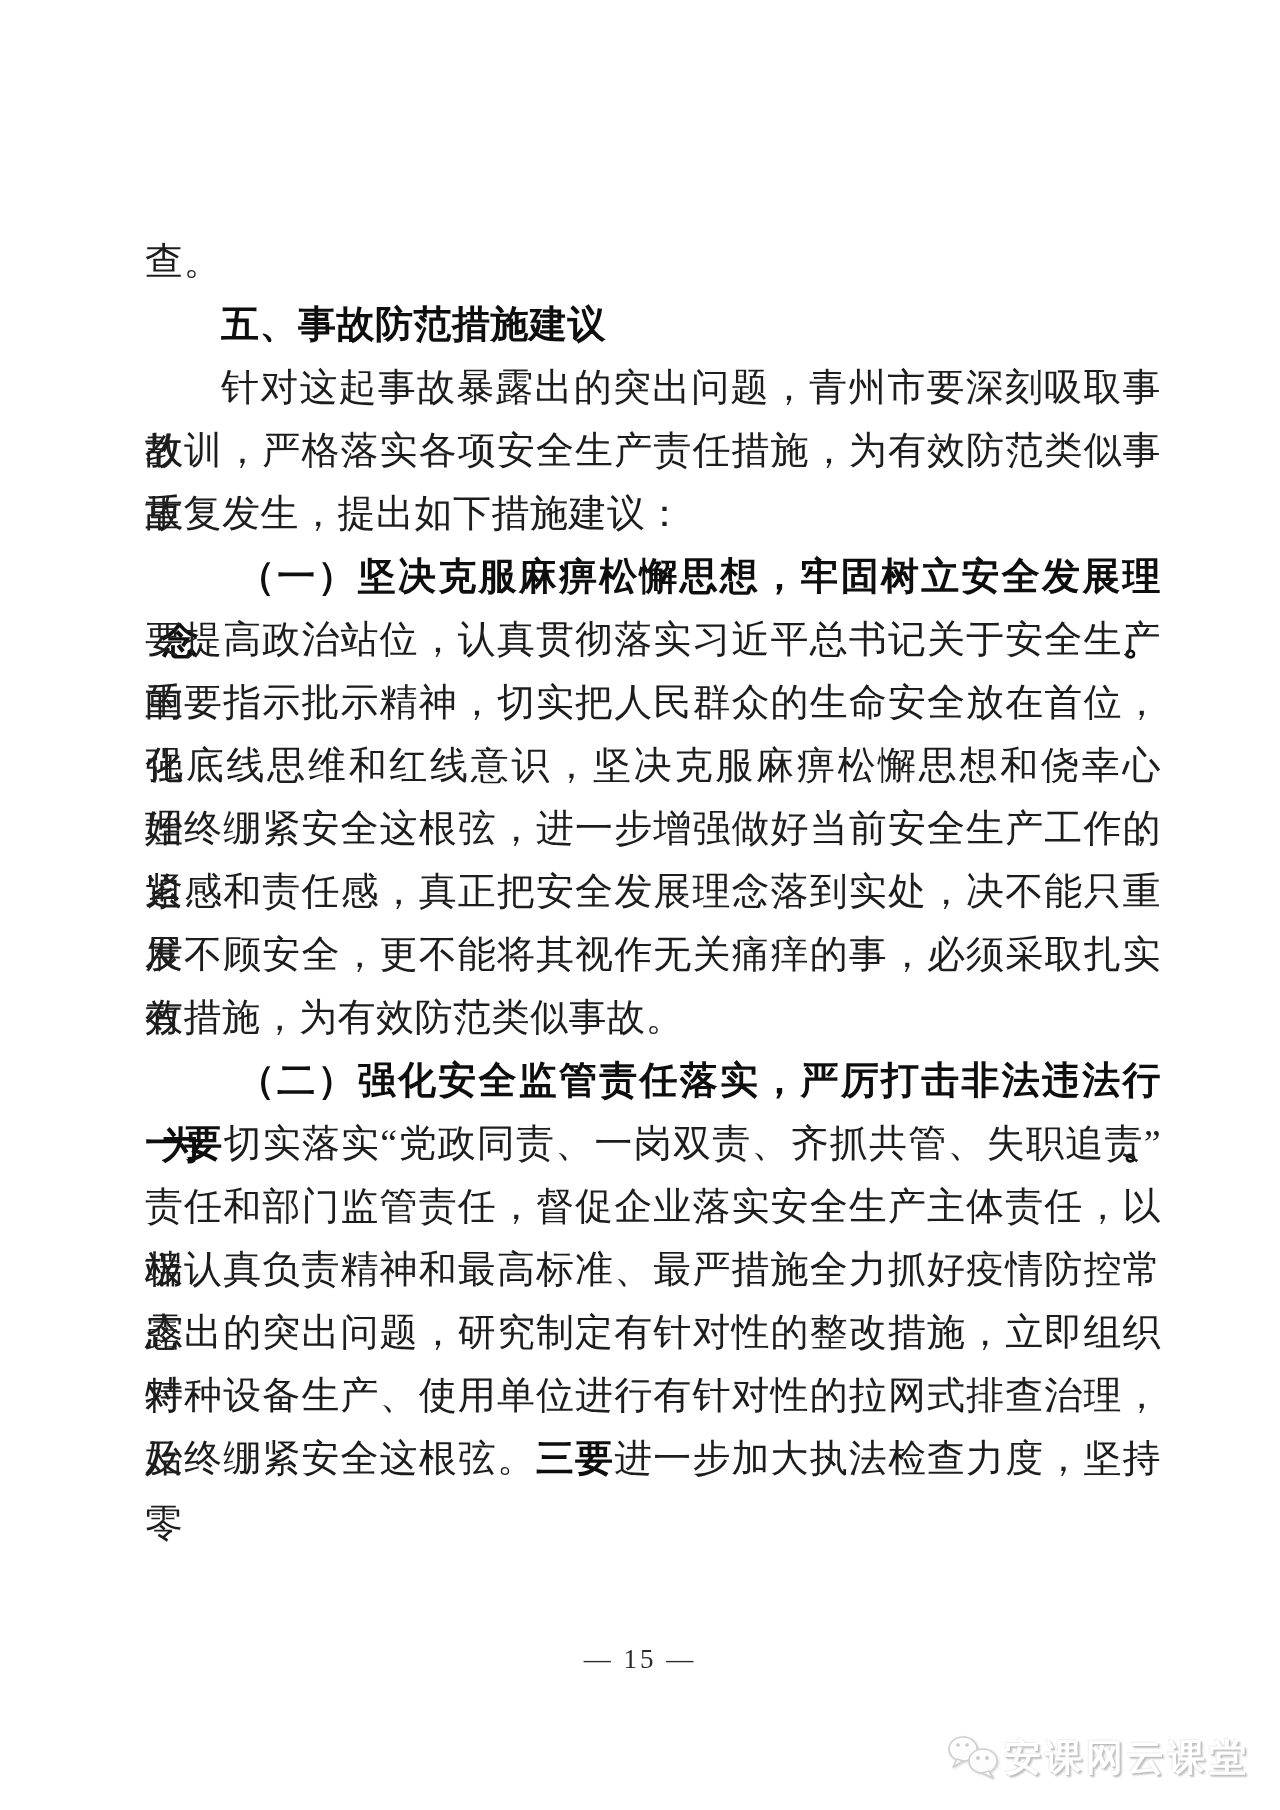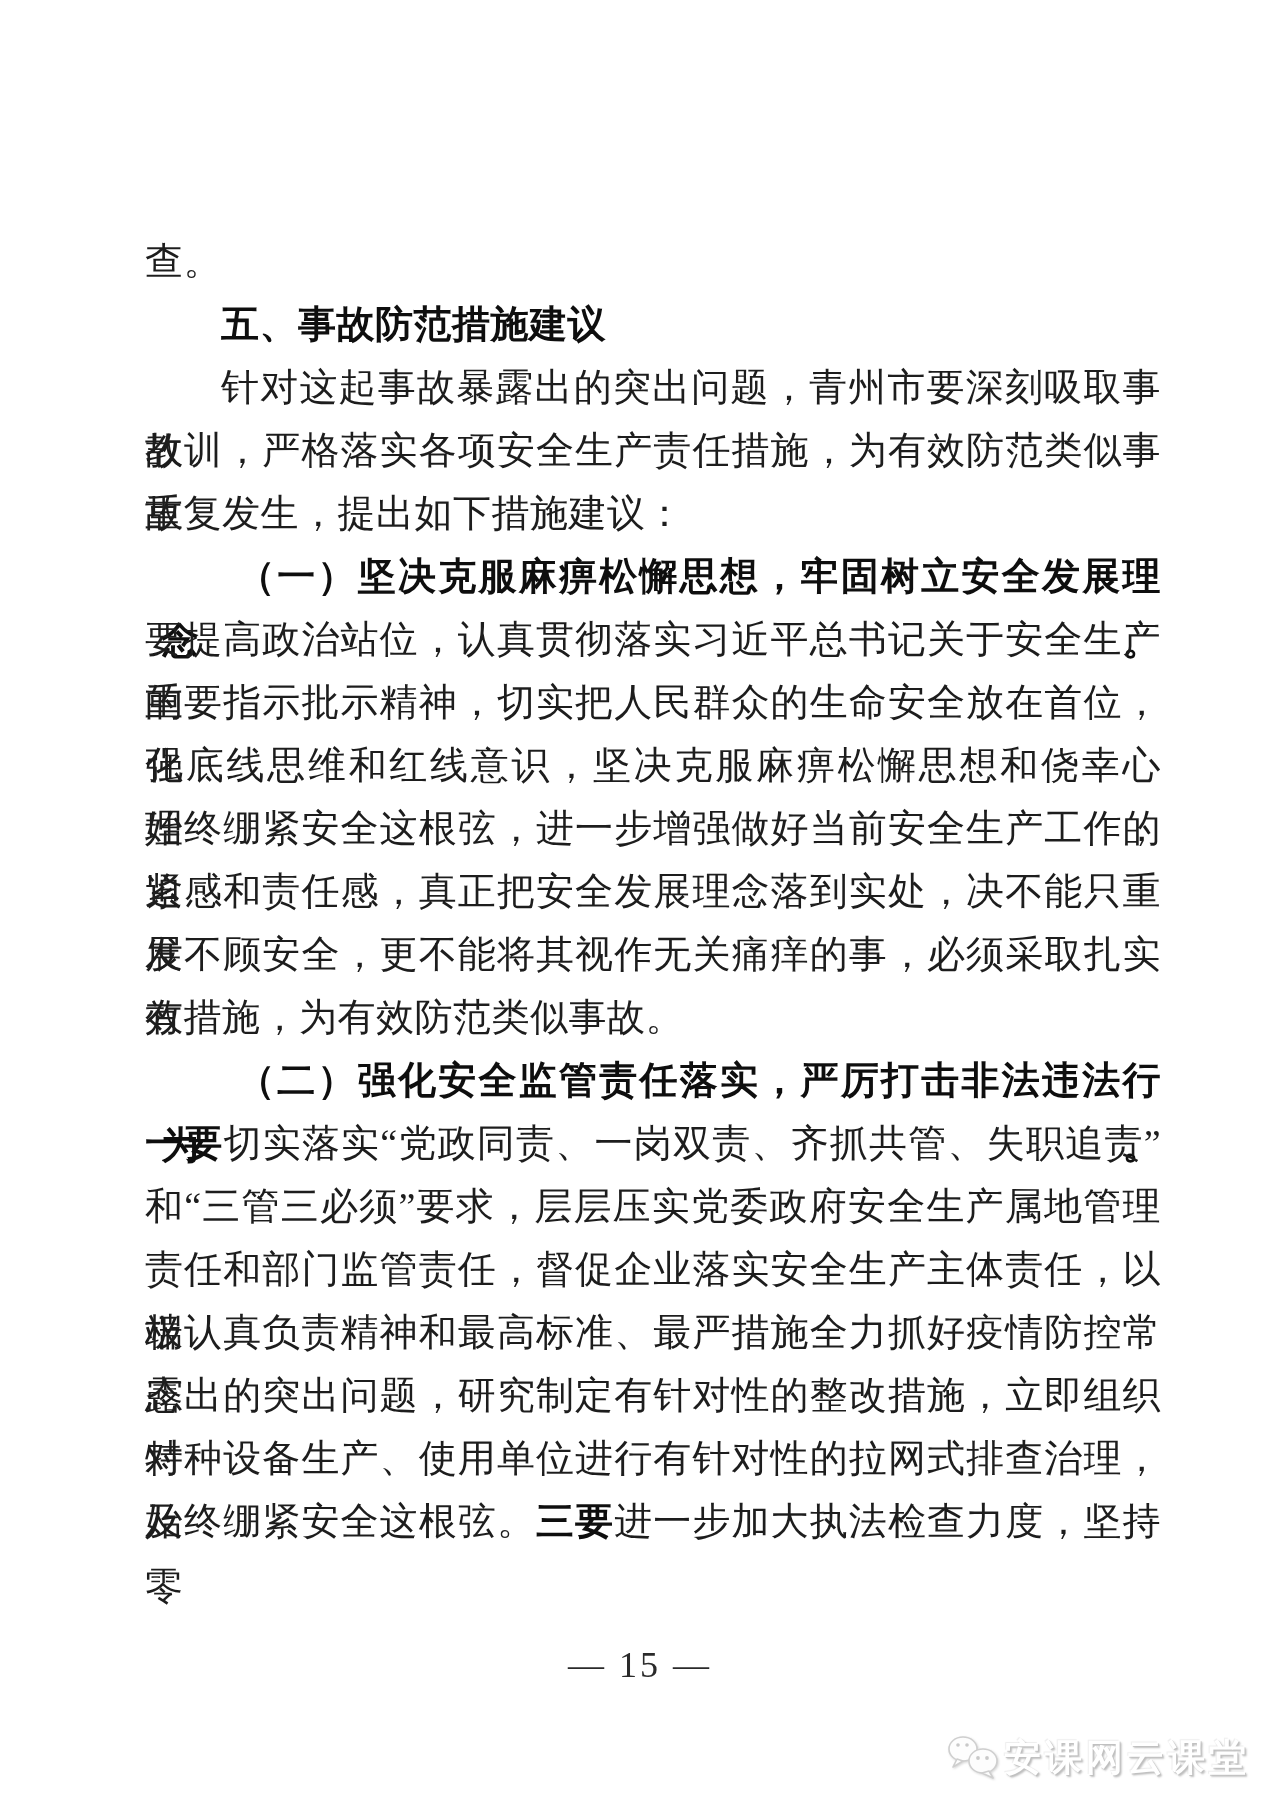--- a/index.html
+++ b/index.html
@@ -47,21 +47,21 @@
     font-family: Liberation Mono, monospace;
     font-weight: 700;
     color: #0e0e0e;
   }
   .footer {
     position: absolute;
     top: 1644px;
     left: 0;
     width: 100%;
     text-align: center;
-    font-size: 36px;
+    font-size: 27px;
     color: #2a2a2a;
     letter-spacing: 3px;
   }
   .watermark {
     position: absolute;
     top: 1733px;
     right: 30px;
     display: flex;
     align-items: center;
     gap: 0;
@@ -90,21 +90,20 @@
       <div class="line heading-kai indent just"><span class="seg seg-bold">（一）坚决克服麻痹松懈思想，牢固树立安全发展理念。</span></div>
       <div class="line body just"><span class="seg">要提高政治站位，认真贯彻落实习近平总书记关于安全生产的</span></div>
       <div class="line body just"><span class="seg">重要指示批示精神，切实把人民群众的生命安全放在首位，强</span></div>
       <div class="line body just"><span class="seg">化底线思维和红线意识，坚决克服麻痹松懈思想和侥幸心理，</span></div>
       <div class="line body just"><span class="seg">始终绷紧安全这根弦，进一步增强做好当前安全生产工作的紧</span></div>
       <div class="line body just"><span class="seg">迫感和责任感，真正把安全发展理念落到实处，决不能只重发</span></div>
       <div class="line body just"><span class="seg">展不顾安全，更不能将其视作无关痛痒的事，必须采取扎实有</span></div>
       <div class="line body"><span class="seg">效措施，为有效防范类似事故。</span></div>
       <div class="line heading-kai indent just"><span class="seg seg-bold">（二）强化安全监管责任落实，严厉打击非法违法行为。</span></div>
       <div class="line body just"><span class="seg seg-bold">一要</span><span class="seg">切实落实“党政同责、一岗双责、齐抓共管、失职追责”</span></div>
-      <div class="line body just"><span class="seg">和“三管三必须”要求，层层压实党委政府安全生产属地管理</span></div>
       <div class="line body just"><span class="seg">责任和部门监管责任，督促企业落实安全生产主体责任，以极</span></div>
       <div class="line body just"><span class="seg">端认真负责精神和最高标准、最严措施全力抓好疫情防控常态</span></div>
       <div class="line body just"><span class="seg">露出的突出问题，研究制定有针对性的整改措施，立即组织对</span></div>
       <div class="line body just"><span class="seg">特种设备生产、使用单位进行有针对性的拉网式排查治理，及</span></div>
       <div class="line body just"><span class="seg">始终绷紧安全这根弦。</span><span class="seg seg-bold">三要</span><span class="seg">进一步加大执法检查力度，坚持零</span></div>
     </div>
 
   <div class="footer">
     <span>— 15 —</span>
   </div>

